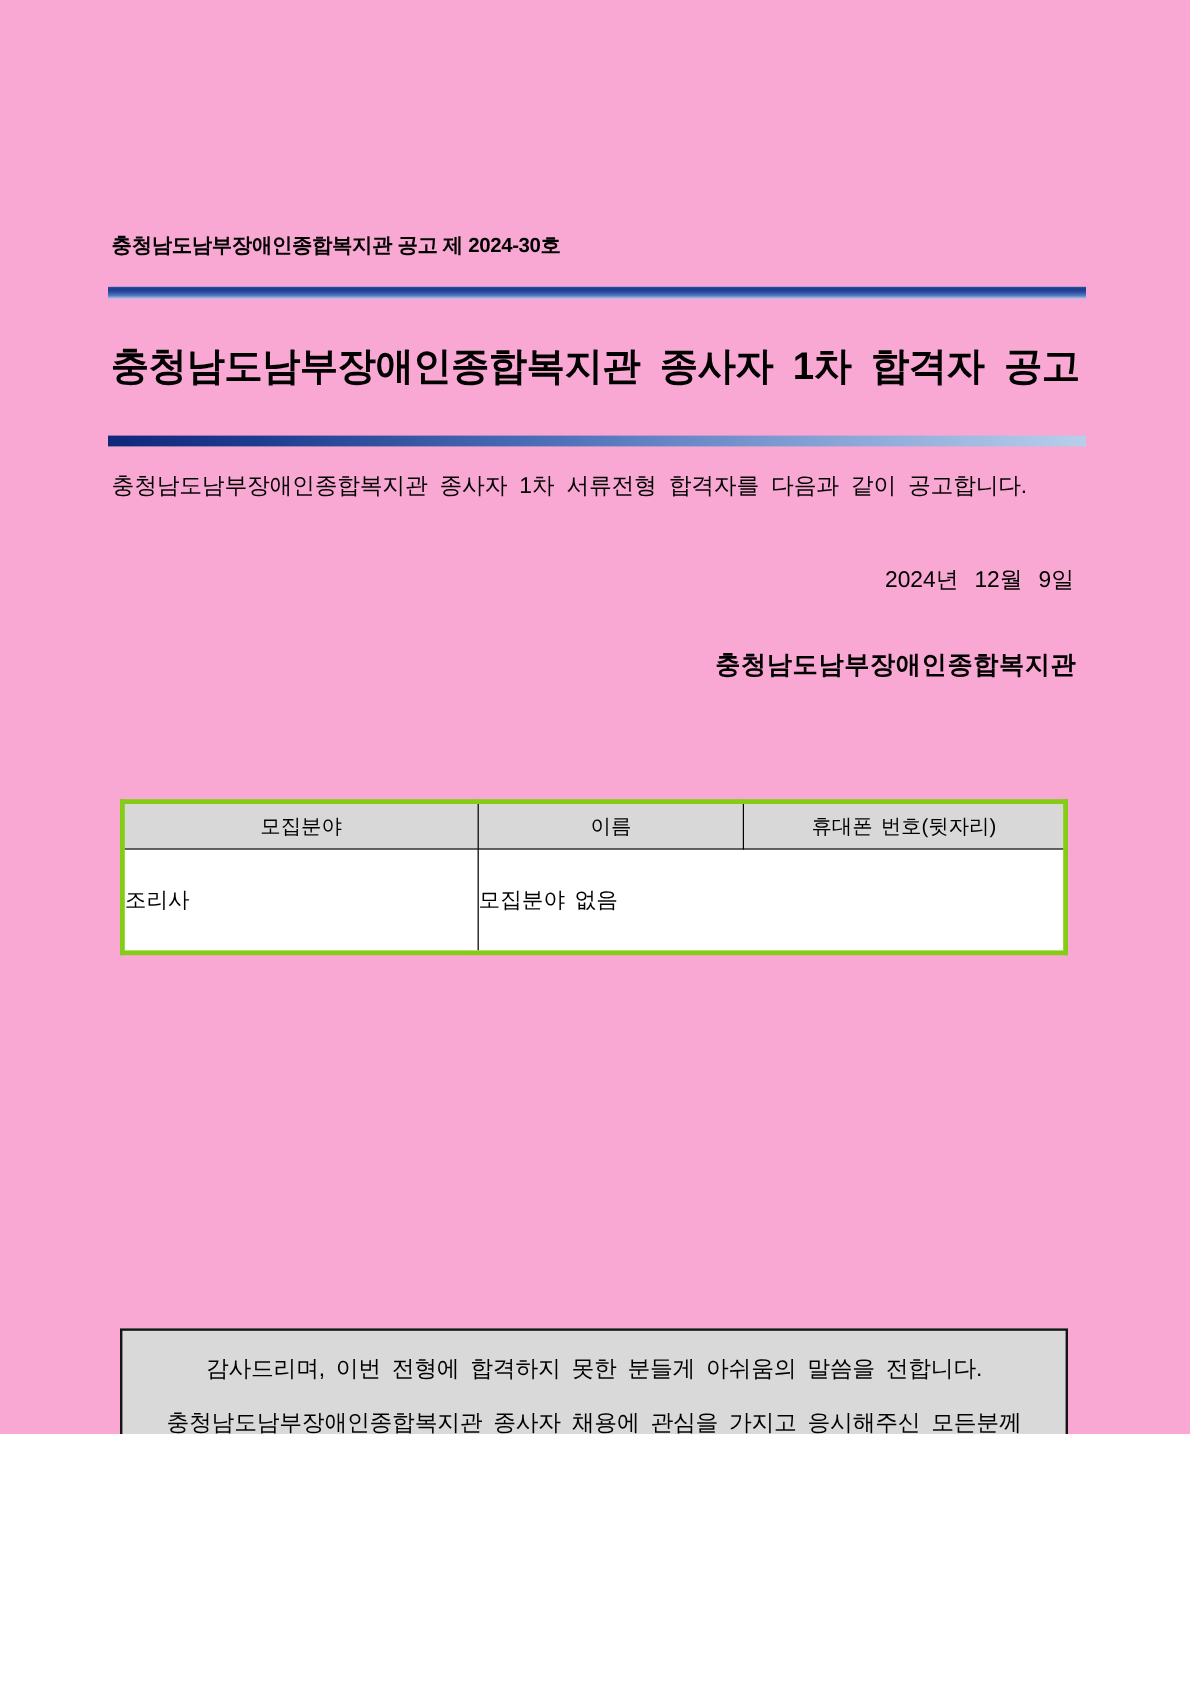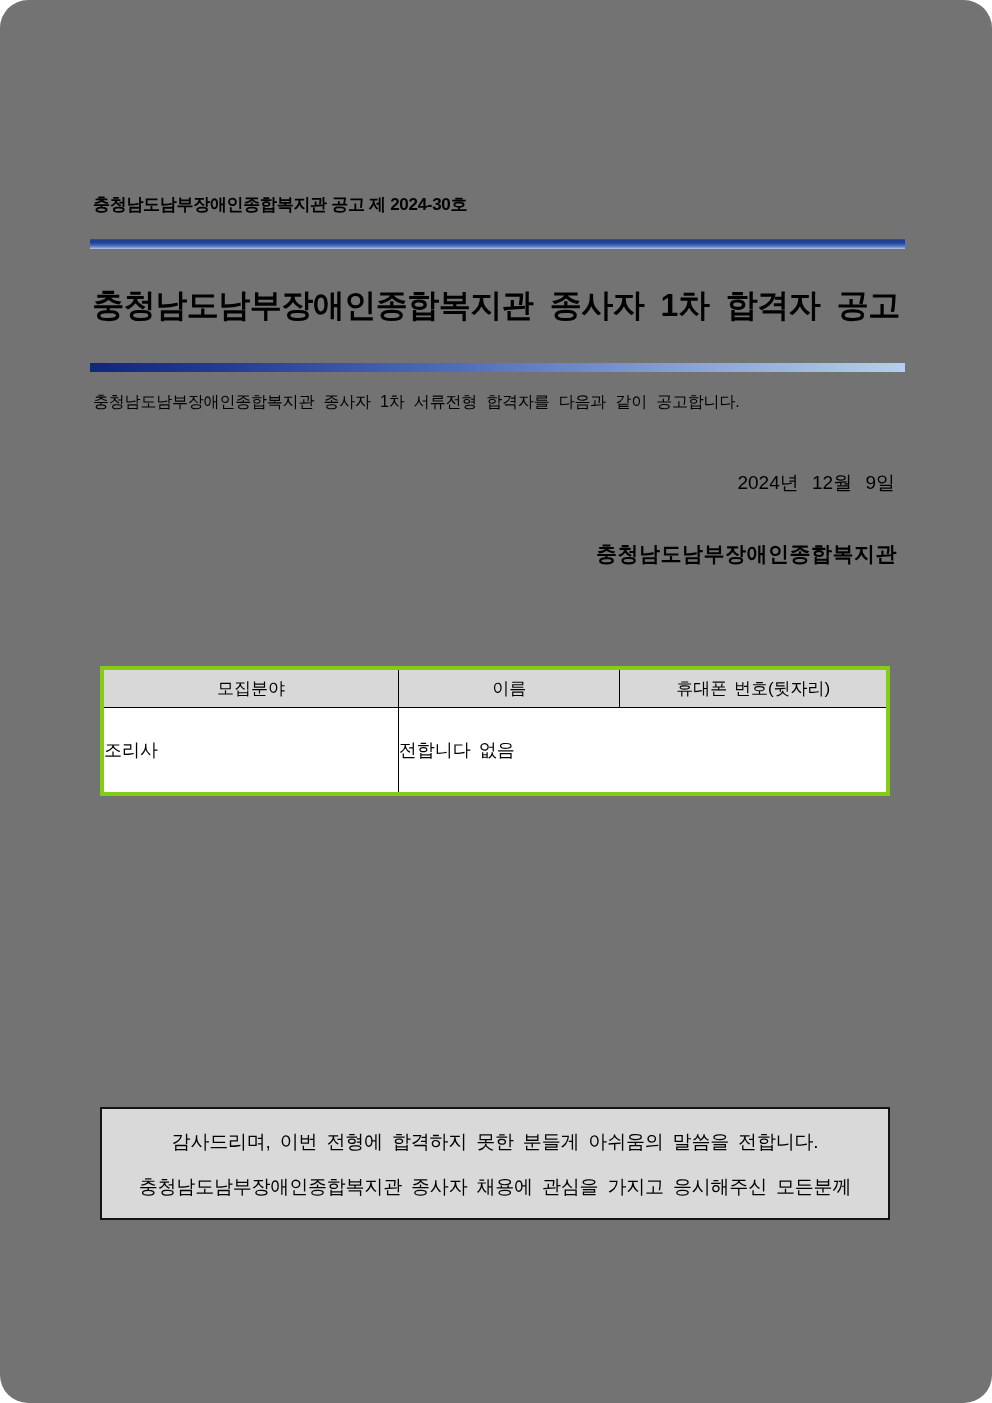--- a/index.html
+++ b/index.html
@@ -2,24 +2,23 @@
 <html lang="ko"><head>
 <meta charset="utf-8">
 <style>
   * { margin: 0; padding: 0; box-sizing: border-box; }
   html, body { background: #ffffff; }
   body { font-family: "Liberation Sans", "DejaVu Sans", sans-serif; color: #000; }
 
   .page {
     position: relative;
     width: 992px;
-    height: 1403px;
-    background: #737373;
+    height: 1195px;
+    background: #f9a8d4;
     overflow: hidden;
-    border-radius: 28px;
   }
 
   .doc-number {
     position: absolute;
     left: 93px; top: 193px;
     font-size: 17px;
     font-weight: bold;
     letter-spacing: -0.3px;
     white-space: nowrap;
   }
@@ -46,21 +45,21 @@
   .bar-bottom {
     position: absolute;
     left: 90px; top: 363px;
     width: 815px; height: 9px;
     background: linear-gradient(to right, #10277a 0%, #1e3c8e 15%, #4d6fb8 45%, #7f9dd2 70%, #b7cfeb 100%);
   }
 
   .intro-text {
     position: absolute;
     left: 93px; top: 392px;
-    font-size: 16px;
+    font-size: 19px;
     word-spacing: 5px;
     letter-spacing: -0.2px;
     white-space: nowrap;
   }
 
   .announce-date {
     position: absolute;
     left: 0; right: 97px; top: 470px;
     text-align: right;
     font-size: 19px;
@@ -177,21 +176,21 @@
     <thead>
       <tr>
         <th>모집분야</th>
         <th>이름</th>
         <th>휴대폰 번호(뒷자리)</th>
       </tr>
     </thead>
     <tbody>
       <tr>
         <td>조리사</td>
-        <td colspan="2">전합니다 없음</td>
+        <td colspan="2">모집분야 없음</td>
       </tr>
     </tbody>
   </table>
 
 
   <div class="notice-box">
     <div class="line">감사드리며, 이번 전형에 합격하지 못한 분들게 아쉬움의 말씀을 전합니다.</div>
     <div class="line">충청남도남부장애인종합복지관 종사자 채용에 관심을 가지고 응시해주신 모든분께</div>
   </div>
 

